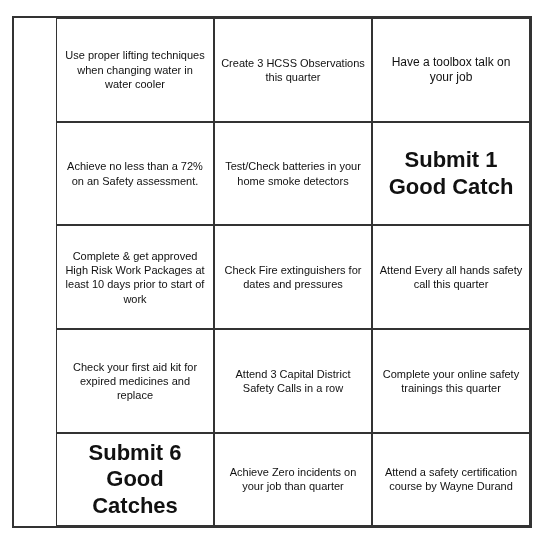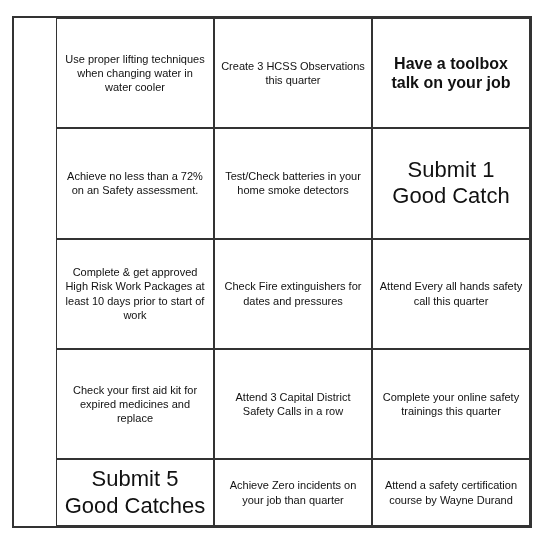--- a/index.html
+++ b/index.html
@@ -39,27 +39,27 @@
     }
 
     .bingo-cell span {
       font-size: 11px;
       line-height: 1.3;
       color: #111;
     }
 
     .bingo-cell.large-text span {
       font-size: 22px;
-      font-weight: normal;
+      font-weight: bold;
       line-height: 1.2;
     }
 
     .bingo-cell.medium-text span {
-      font-size: 16px;
-      font-weight: bold;
+      font-size: 12px;
+      font-weight: normal;
       line-height: 1.2;
     }
   </style>
 </head>
 <body>
 
 <div class="bingo-board">
 <div class="bingo-cell">
       <span>Use proper lifting techniques when changing water in water cooler</span>
     </div>
@@ -90,21 +90,21 @@
     <div class="bingo-cell">
       <span>Check your first aid kit for expired medicines and replace</span>
     </div>
     <div class="bingo-cell">
       <span>Attend 3 Capital District Safety Calls in a row</span>
     </div>
     <div class="bingo-cell">
       <span>Complete your online safety trainings this quarter</span>
     </div>
     <div class="bingo-cell large-text">
-      <span>Submit 5 Good Catches</span>
+      <span>Submit 6 Good Catches</span>
     </div>
     <div class="bingo-cell">
       <span>Achieve Zero incidents on your job than quarter</span>
     </div>
     <div class="bingo-cell">
       <span>Attend a safety certification course by Wayne Durand</span>
     </div>
   </div>
 
 </body></html>

